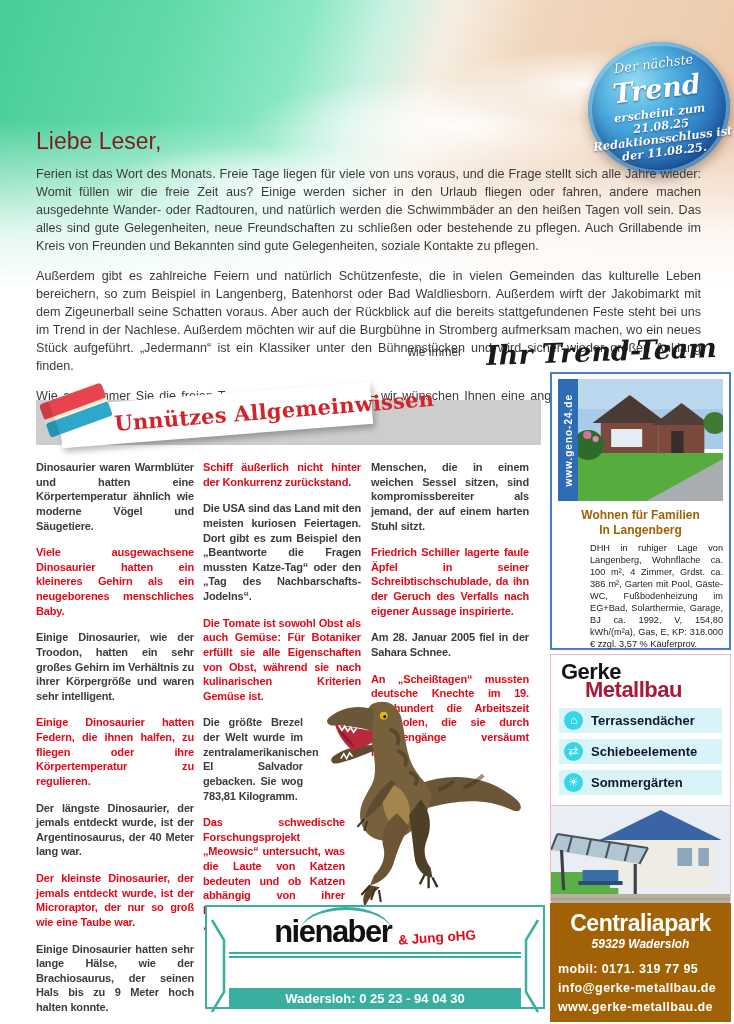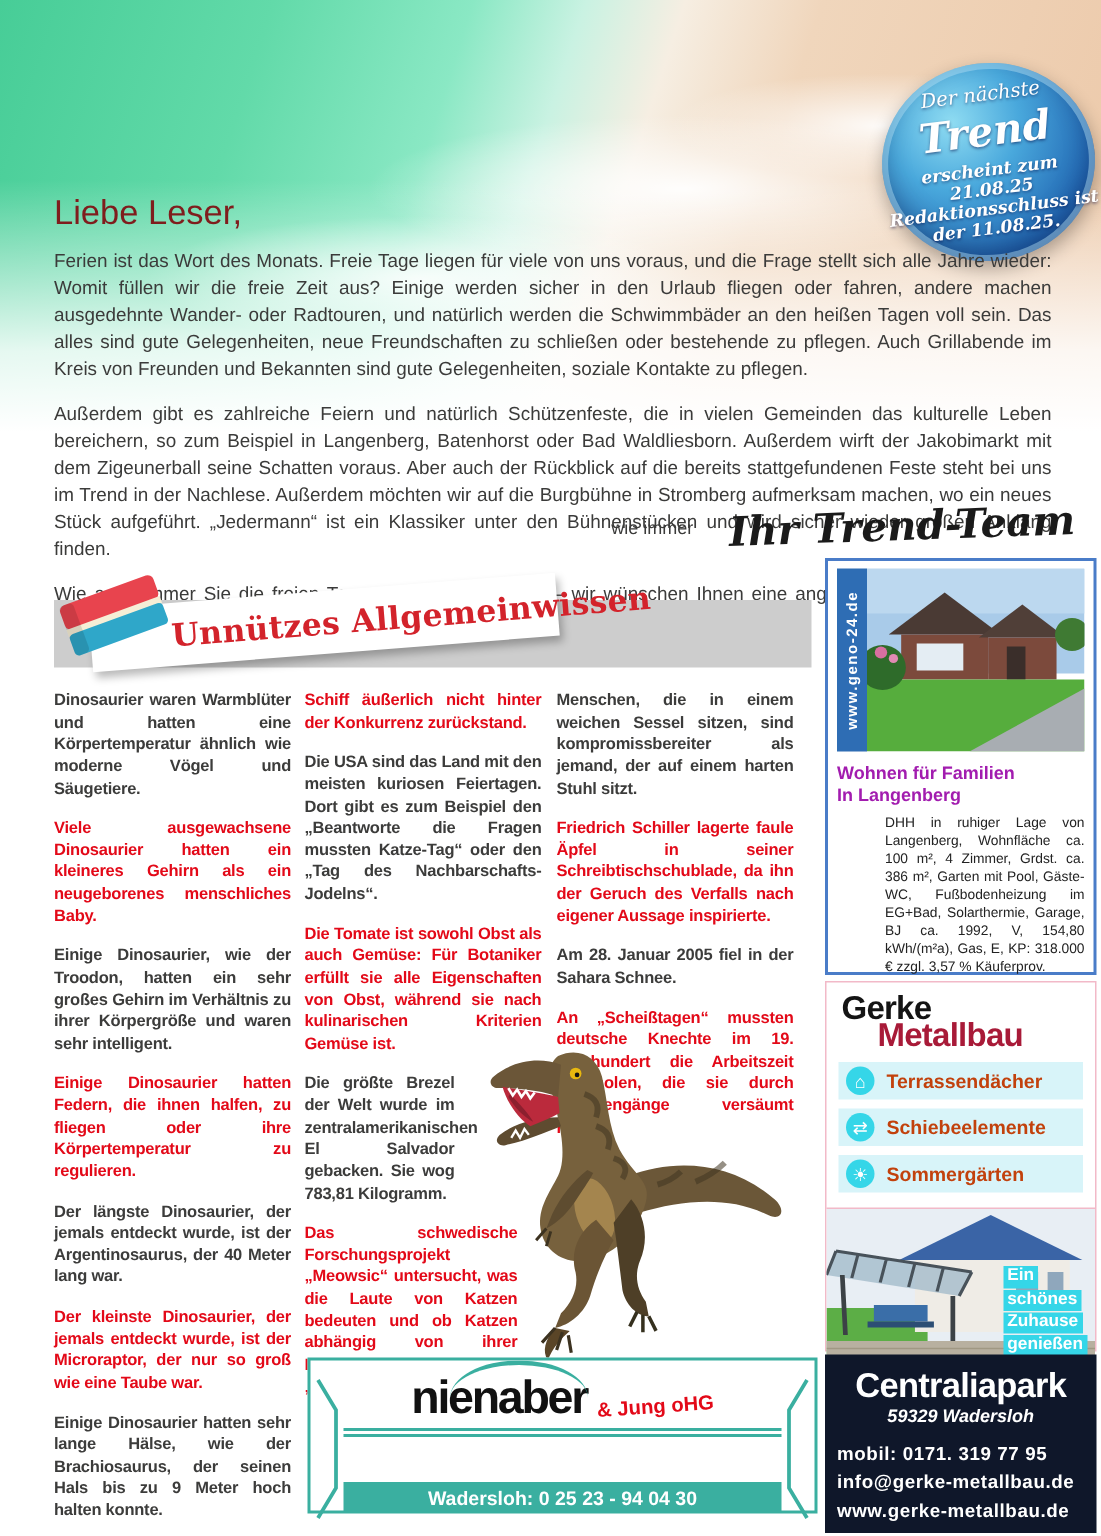--- a/index.html
+++ b/index.html
@@ -59,44 +59,44 @@
   
   .raptor{position:absolute;left:296px;top:690px;width:234px;height:220px;}
 
   
   .geno{position:absolute;left:550px;top:372px;width:181px;height:278px;border:2px solid #4a7cc8;
         background:#fff;box-sizing:border-box;padding:5px 6px;}
   .geno-photo-row{display:flex;height:122px;}
   .geno-strip{width:20px;background:#2e6db4;color:#fff;display:flex;align-items:center;justify-content:center;}
   .geno-strip span{writing-mode:vertical-rl;transform:rotate(180deg);font-size:10px;font-weight:bold;letter-spacing:1px;}
   .geno-photo{flex:1;}
-  .geno-title{text-align:left;font-weight:bold;font-size:12px;color:#a21caf;margin:7px 0 5px;line-height:1.25;}
+  .geno-title{text-align:center;font-weight:bold;font-size:12px;color:#a16207;margin:7px 0 5px;line-height:1.25;}
   .geno-body{font-size:9.2px;line-height:1.3;color:#222;text-align:justify;margin-left:32px;}
   .geno-contact{font-size:9.6px;font-weight:bold;color:#222;margin-top:5px;line-height:1.35;}
   .geno-brand-row{display:flex;align-items:center;gap:6px;margin-top:7px;border-top:1px solid #dfe7f2;padding-top:5px;}
   .geno-brand-name{font-size:15.5px;font-weight:bold;color:#0a5ca8;line-height:1.05;}
   .geno-brand-sub{font-size:8.6px;color:#0a5ca8;}
 
   
   .gerke{position:absolute;left:550px;top:654px;width:181px;height:247px;background:#fff;
          border:1px solid #f2b9c8;box-sizing:border-box;}
   .gerke-name{padding:7px 10px 2px;line-height:.9;}
   .gerke-name .g1{font-size:22px;font-weight:bold;color:#141414;letter-spacing:-.5px;}
   .gerke-name .g2{font-size:22px;font-weight:bold;color:#a81a38;margin-left:24px;letter-spacing:-.5px;display:block;margin-top:-2px;}
   .gerke-rows{padding:6px 8px 4px;}
   .gerke-row{display:flex;align-items:center;gap:8px;background:#d8f4f9;height:25px;margin-bottom:6px;padding:0 5px;}
   .gerke-ic{width:19px;height:19px;border-radius:50%;background:#35d6e8;color:#fff;font-size:12px;
             display:flex;align-items:center;justify-content:center;flex:0 0 19px;}
-  .gerke-label{color:#c2410c;font-weight:bold;font-size:13px;}
+  .gerke-label{color:#0f172a;font-weight:bold;font-size:13px;}
   .gerke-photo{position:relative;height:106px;margin:0;border-top:1px solid #f2b9c8;}
   .gerke-caption{position:absolute;right:5px;bottom:8px;display:flex;flex-direction:column;align-items:flex-start;}
   .gerke-caption span{background:#35d6e8;color:#fff;font-weight:bold;font-size:11.5px;padding:0 3px 1px;margin-top:1px;line-height:1.15;}
 
   
-  .centralia{position:absolute;left:550px;top:903px;width:181px;height:119px;background:#0f172a;color:#fff;
+  .centralia{position:absolute;left:550px;top:903px;width:181px;height:119px;background:#a16207;color:#fff;
              box-sizing:border-box;padding:9px 8px;}
   .cp-title{font-size:23px;font-weight:bold;text-align:center;letter-spacing:-.5px;line-height:1;}
   .cp-city{font-size:12px;font-weight:bold;text-align:center;margin-top:2px;font-style:italic;}
   .cp-lines{margin-top:9px;font-size:12.5px;font-weight:bold;letter-spacing:.4px;line-height:1.5;}
 
   
   .nienaber{position:absolute;left:205px;top:905px;width:340px;height:104px;background:#fff;
             border:2px solid #3aafa0;box-sizing:border-box;}
   .nb-inner{position:relative;width:100%;height:100%;}
   .nb-chev{position:absolute;top:4px;bottom:4px;width:16px;}
@@ -269,26 +269,20 @@
         <rect x="120" y="42" width="14" height="18" fill="#8fa7bc"></rect>
         <rect x="140" y="42" width="10" height="18" fill="#8fa7bc"></rect>
         <polygon points="6,28 92,42 84,58 0,44" fill="#9fb8c8" opacity=".75"></polygon>
         <path d="M6,28 L92,42 M20,30 L16,46 M38,33 L34,49 M56,36 L52,52 M74,39 L70,55 M6,28 L0,44 M92,42 L84,58" stroke="#48525a" stroke-width="2" fill="none"></path>
         <path d="M10,44 L12,84 M80,58 L80,90" stroke="#3c4246" stroke-width="3"></path>
         <rect x="30" y="64" width="34" height="11" fill="#3a6ea8"></rect>
         <rect x="26" y="75" width="42" height="4" fill="#2c4e74"></rect>
         <rect x="0" y="88" width="170" height="18" fill="#b8b0a0"></rect>
         <path d="M0,93 H170 M0,98 H170 M0,103 H170" stroke="#a09884" stroke-width="1"></path>
       </svg>
-      <div class="gerke-caption" id="gerke-caption">
-          <span>Ein</span>
-          <span>schönes</span>
-          <span>Zuhause</span>
-          <span>genießen</span>
-        </div>
     </div>
   </div>
 
   <div class="centralia">
     <div class="cp-title">Centraliapark</div>
     <div class="cp-city">59329 Wadersloh</div>
     <div class="cp-lines">
       <div>mobil: 0171. 319 77 95</div>
       <div>info@gerke-metallbau.de</div>
       <div>www.gerke-metallbau.de</div>

